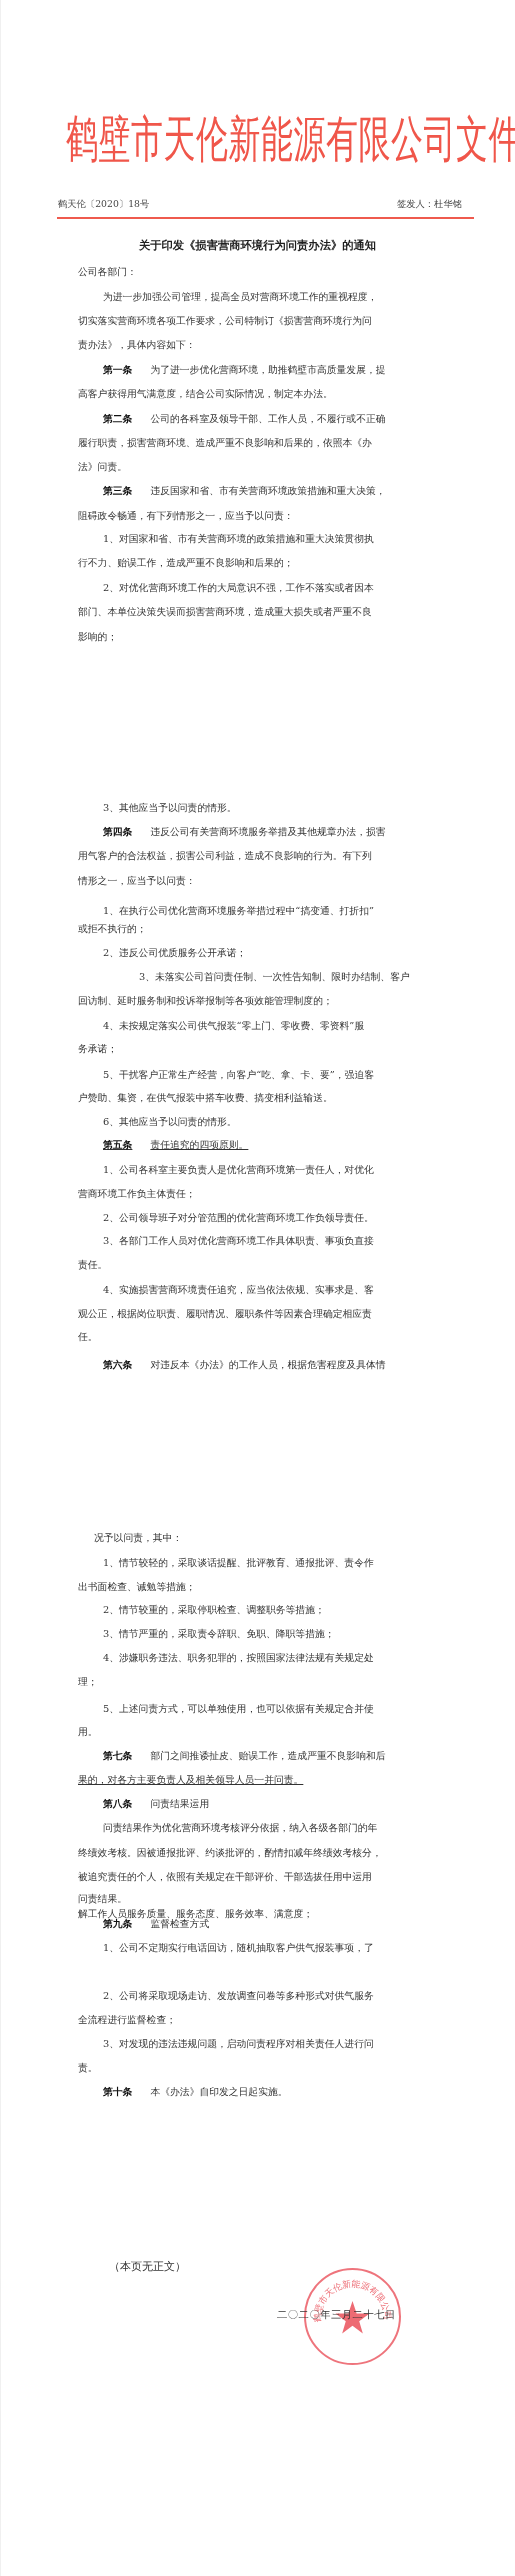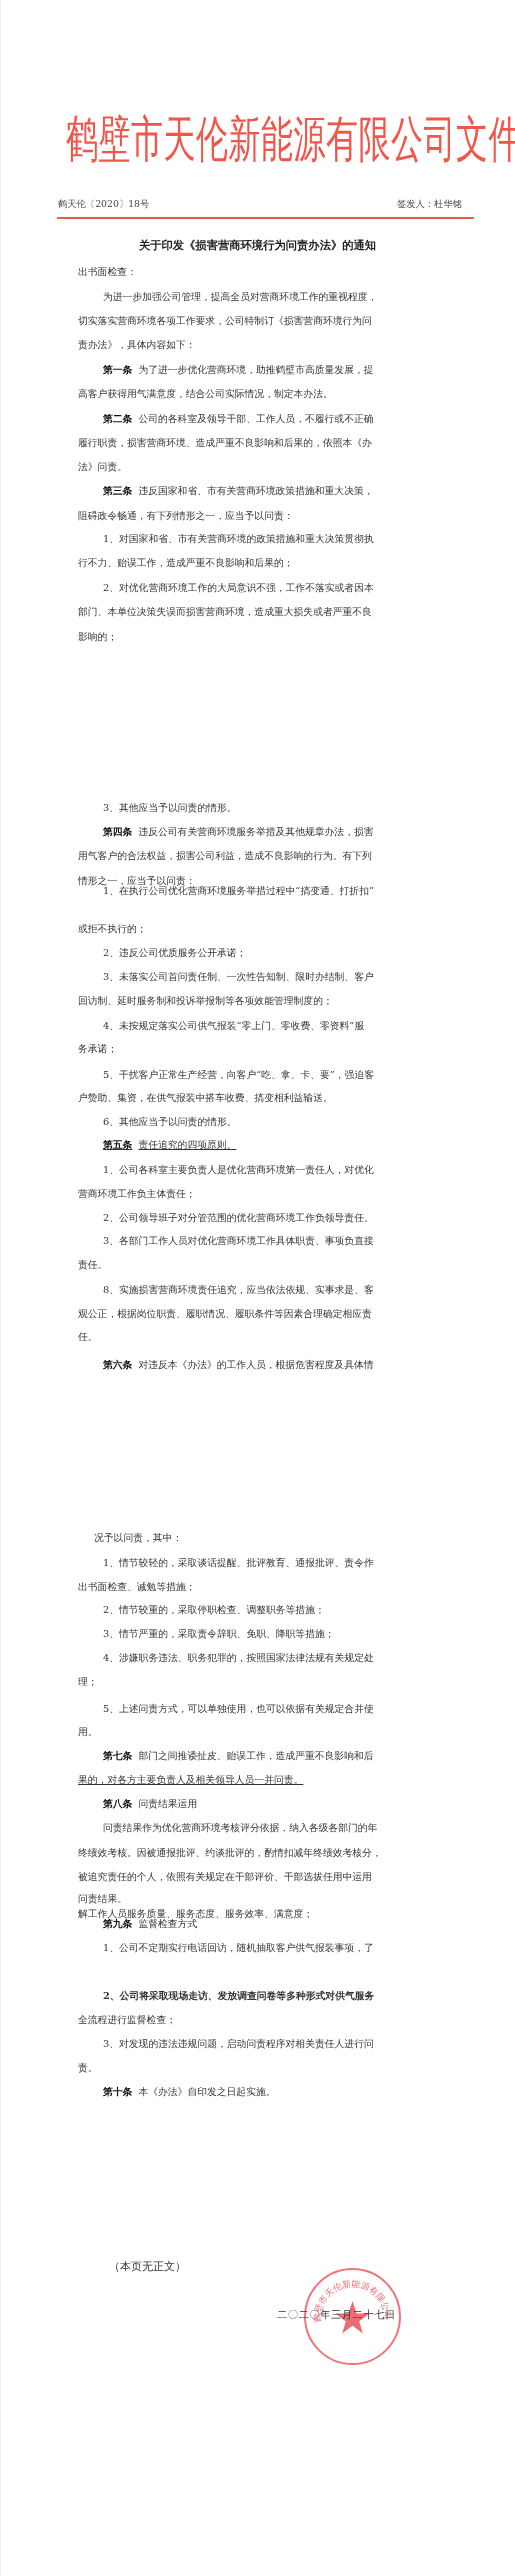--- a/index.html
+++ b/index.html
@@ -10,39 +10,39 @@
                color: #f0564a; font-family: "DejaVu Sans", sans-serif; font-size: 32px;
                letter-spacing: 0.5px; line-height: 52px; text-align: center;
                transform: scaleY(1.55); transform-origin: top center; white-space: nowrap; }
   .docno { position: absolute; left: 58px; top: 198px; font-size: 9.3px; color: #444; }
   .signer { position: absolute; right: 53px; top: 198px; font-size: 9.3px; color: #444; }
   .red-rule { position: absolute; left: 57px; width: 417px; top: 217px; height: 2.1px; background: #ef5a4e; }
   .subject { position: absolute; left: 0; width: 515px; top: 238px; text-align: center;
              font-family: "DejaVu Sans", sans-serif; font-size: 11.3px; font-weight: bold; color: #1f1f1f; }
   .line { position: absolute; left: 78px; font-size: 9.8px; line-height: 13.4px; white-space: nowrap; color: #333; }
   .line.indent { left: 103px; }
-  .line b { font-family: "DejaVu Sans", sans-serif; font-weight: bold; color: #111; margin-right: 6px; }
+  .line b { font-family: "DejaVu Sans", sans-serif; font-weight: bold; color: #111; margin-right: 18px; }
   .note { position: absolute; left: 109px; font-size: 11px; color: #333; }
   .date-line { position: absolute; left: 277px; font-size: 10.3px; color: #333; z-index: 2; letter-spacing: 0.5px; }
   .stamp { position: absolute; left: 304px; top: 2268px; width: 97px; height: 97px; border-radius: 50%;
            border: 2.1px solid rgba(232,70,80,0.75); box-sizing: border-box; z-index: 1; }
   .stamp svg { position: absolute; left: 0; top: 0; }
 </style>
 </head>
 <body>
 
 <div class="page-edge" style="top:0;height:2913px;"></div>
 
 <div class="red-title">鹤壁市天伦新能源有限公司文件</div>
 <div class="docno">鹤天伦〔2020〕18号</div>
 <div class="signer">签发人：杜华铭</div>
 <div class="red-rule"></div>
 
 <div class="subject">关于印发《损害营商环境行为问责办法》的通知</div>
-<div class="line" style="top:265px;">出书面检查：</div>
+<div class="line" style="top:265px;">公司各部门：</div>
 
 <div id="body-lines">
     <div class="line indent" style="top: 290px;"><span>为进一步加强公司管理，提高全员对营商环境工作的重视程度，</span></div>
     <div class="line" style="top: 314px;"><span>切实落实营商环境各项工作要求，公司特制订《损害营商环境行为问</span></div>
     <div class="line" style="top: 338px;"><span>责办法》，具体内容如下：</span></div>
     <div class="line indent" style="top: 363px;"><b>第一条</b><span>为了进一步优化营商环境，助推鹤壁市高质量发展，提</span></div>
     <div class="line" style="top: 387px;"><span>高客户获得用气满意度，结合公司实际情况，制定本办法。</span></div>
     <div class="line indent" style="top: 412px;"><b>第二条</b><span>公司的各科室及领导干部、工作人员，不履行或不正确</span></div>
     <div class="line" style="top: 436px;"><span>履行职责，损害营商环境、造成严重不良影响和后果的，依照本《办</span></div>
     <div class="line" style="top: 460px;"><span>法》问责。</span></div>
@@ -50,37 +50,37 @@
     <div class="line" style="top: 509px;"><span>阻碍政令畅通，有下列情形之一，应当予以问责：</span></div>
     <div class="line indent" style="top: 532px;"><span>1、对国家和省、市有关营商环境的政策措施和重大决策贯彻执</span></div>
     <div class="line" style="top: 556px;"><span>行不力、贻误工作，造成严重不良影响和后果的；</span></div>
     <div class="line indent" style="top: 581px;"><span>2、对优化营商环境工作的大局意识不强，工作不落实或者因本</span></div>
     <div class="line" style="top: 605px;"><span>部门、本单位决策失误而损害营商环境，造成重大损失或者严重不良</span></div>
     <div class="line" style="top: 630px;"><span>影响的；</span></div>
     <div class="line indent" style="top: 801px;"><span>3、其他应当予以问责的情形。</span></div>
     <div class="line indent" style="top: 825px;"><b>第四条</b><span>违反公司有关营商环境服务举措及其他规章办法，损害</span></div>
     <div class="line" style="top: 849px;"><span>用气客户的合法权益，损害公司利益，造成不良影响的行为。有下列</span></div>
     <div class="line" style="top: 874px;"><span>情形之一，应当予以问责：</span></div>
-    <div class="line indent" style="top: 884px;"><span>1、在执行公司优化营商环境服务举措过程中“搞变通、打折扣”</span></div>
+    <div class="line indent" style="top: 904px;"><span>1、在执行公司优化营商环境服务举措过程中“搞变通、打折扣”</span></div>
     <div class="line" style="top: 922px;"><span>或拒不执行的；</span></div>
     <div class="line indent" style="top: 946px;"><span>2、违反公司优质服务公开承诺；</span></div>
-    <div class="line indent" style="top: 970px;"><span>3、未落实公司首问责任制、一次性告知制、限时办结制、客户</span></div>
+    <div class="line indent" style="top: 970px; margin-left: 36px;"><span>3、未落实公司首问责任制、一次性告知制、限时办结制、客户</span></div>
     <div class="line" style="top: 994px;"><span>回访制、延时服务制和投诉举报制等各项效能管理制度的；</span></div>
     <div class="line indent" style="top: 1019px;"><span>4、未按规定落实公司供气报装“零上门、零收费、零资料”服</span></div>
     <div class="line" style="top: 1042px;"><span>务承诺；</span></div>
     <div class="line indent" style="top: 1068px;"><span>5、干扰客户正常生产经营，向客户“吃、拿、卡、要”，强迫客</span></div>
     <div class="line" style="top: 1091px;"><span>户赞助、集资，在供气报装中搭车收费、搞变相利益输送。</span></div>
     <div class="line indent" style="top: 1115px;"><span>6、其他应当予以问责的情形。</span></div>
     <div class="line indent" style="top: 1138px; text-decoration: underline;"><b>第五条</b><span>责任追究的四项原则。</span></div>
     <div class="line indent" style="top: 1163px;"><span>1、公司各科室主要负责人是优化营商环境第一责任人，对优化</span></div>
     <div class="line" style="top: 1187px;"><span>营商环境工作负主体责任；</span></div>
     <div class="line indent" style="top: 1211px;"><span>2、公司领导班子对分管范围的优化营商环境工作负领导责任。</span></div>
     <div class="line indent" style="top: 1234px;"><span>3、各部门工作人员对优化营商环境工作具体职责、事项负直接</span></div>
     <div class="line" style="top: 1258px;"><span>责任。</span></div>
-    <div class="line indent" style="top: 1283px;"><span>8、实施损害营商环境责任追究，应当依法依规、实事求是、客</span></div>
+    <div class="line indent" style="top: 1283px;"><span>4、实施损害营商环境责任追究，应当依法依规、实事求是、客</span></div>
     <div class="line" style="top: 1307px;"><span>观公正，根据岗位职责、履职情况、履职条件等因素合理确定相应责</span></div>
     <div class="line" style="top: 1330px;"><span>任。</span></div>
     <div class="line indent" style="top: 1358px;"><b>第六条</b><span>对违反本《办法》的工作人员，根据危害程度及具体情</span></div>
     <div class="line" style="top: 1531px; margin-left: 16px;"><span>况予以问责，其中：</span></div>
     <div class="line indent" style="top: 1556px;"><span>1、情节较轻的，采取谈话提醒、批评教育、通报批评、责令作</span></div>
     <div class="line" style="top: 1580px;"><span>出书面检查、诫勉等措施；</span></div>
     <div class="line indent" style="top: 1603px;"><span>2、情节较重的，采取停职检查、调整职务等措施；</span></div>
     <div class="line indent" style="top: 1627px;"><span>3、情节严重的，采取责令辞职、免职、降职等措施；</span></div>
     <div class="line indent" style="top: 1651px;"><span>4、涉嫌职务违法、职务犯罪的，按照国家法律法规有关规定处</span></div>
     <div class="line" style="top: 1675px;"><span>理；</span></div>
@@ -89,21 +89,21 @@
     <div class="line indent" style="top: 1749px;"><b>第七条</b><span>部门之间推诿扯皮、贻误工作，造成严重不良影响和后</span></div>
     <div class="line" style="top: 1773px; text-decoration: underline;"><span>果的，对各方主要负责人及相关领导人员一并问责。</span></div>
     <div class="line indent" style="top: 1797px;"><b>第八条</b><span>问责结果运用</span></div>
     <div class="line indent" style="top: 1821px;"><span>问责结果作为优化营商环境考核评分依据，纳入各级各部门的年</span></div>
     <div class="line" style="top: 1846px;"><span>终绩效考核。因被通报批评、约谈批评的，酌情扣减年终绩效考核分，</span></div>
     <div class="line" style="top: 1870px;"><span>被追究责任的个人，依照有关规定在干部评价、干部选拔任用中运用</span></div>
     <div class="line" style="top: 1892px;"><span>问责结果。</span></div>
     <div class="line indent" style="top: 1917px;"><b>第九条</b><span>监督检查方式</span></div>
     <div class="line indent" style="top: 1941px;"><span>1、公司不定期实行电话回访，随机抽取客户供气报装事项，了</span></div>
     <div class="line" style="top: 1908px; font-family: Liberation Mono, monospace;"><span>解工作人员服务质量、服务态度、服务效率、满意度；</span></div>
-    <div class="line indent" style="top: 1989px; font-weight: bold;"><span>2、公司将采取现场走访、发放调查问卷等多种形式对供气服务</span></div>
+    <div class="line indent" style="top: 1989px;"><span>2、公司将采取现场走访、发放调查问卷等多种形式对供气服务</span></div>
     <div class="line" style="top: 2013px;"><span>全流程进行监督检查；</span></div>
     <div class="line indent" style="top: 2037px;"><span>3、对发现的违法违规问题，启动问责程序对相关责任人进行问</span></div>
     <div class="line" style="top: 2061px;"><span>责。</span></div>
     <div class="line indent" style="top: 2085px;"><b>第十条</b><span>本《办法》自印发之日起实施。</span></div>
   </div>
 
 <div class="note" style="top:2259px;">（本页无正文）</div>
 
 <div class="stamp">
   <svg width="93" height="93" viewBox="0 0 180 180">

